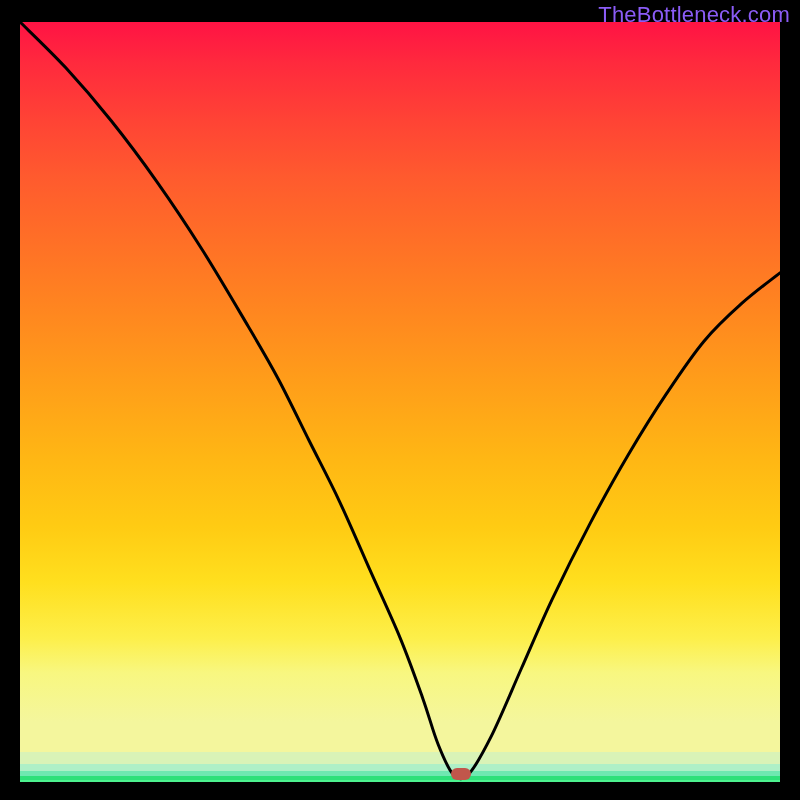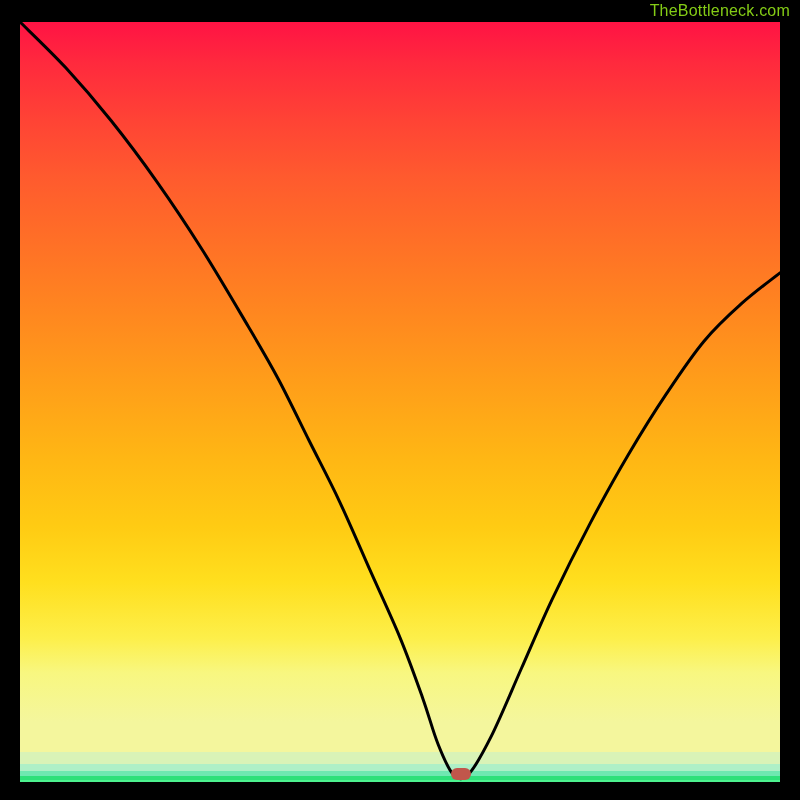--- a/index.html
+++ b/index.html
@@ -14,22 +14,22 @@
   .frame {
     position: relative;
     width: 800px;
     height: 800px;
     background: #000;
   }
   .watermark {
     position: absolute;
     top: 2px;
     right: 10px;
-    color: #84cc16;
-    font-size: 16px;
+    color: #8b5cf6;
+    font-size: 22px;
     font-weight: 500;
     letter-spacing: 0.2px;
     z-index: 20;
   }
   .plot {
     position: absolute;
     left: 20px;
     top: 22px;
     width: 760px;
     height: 760px;

